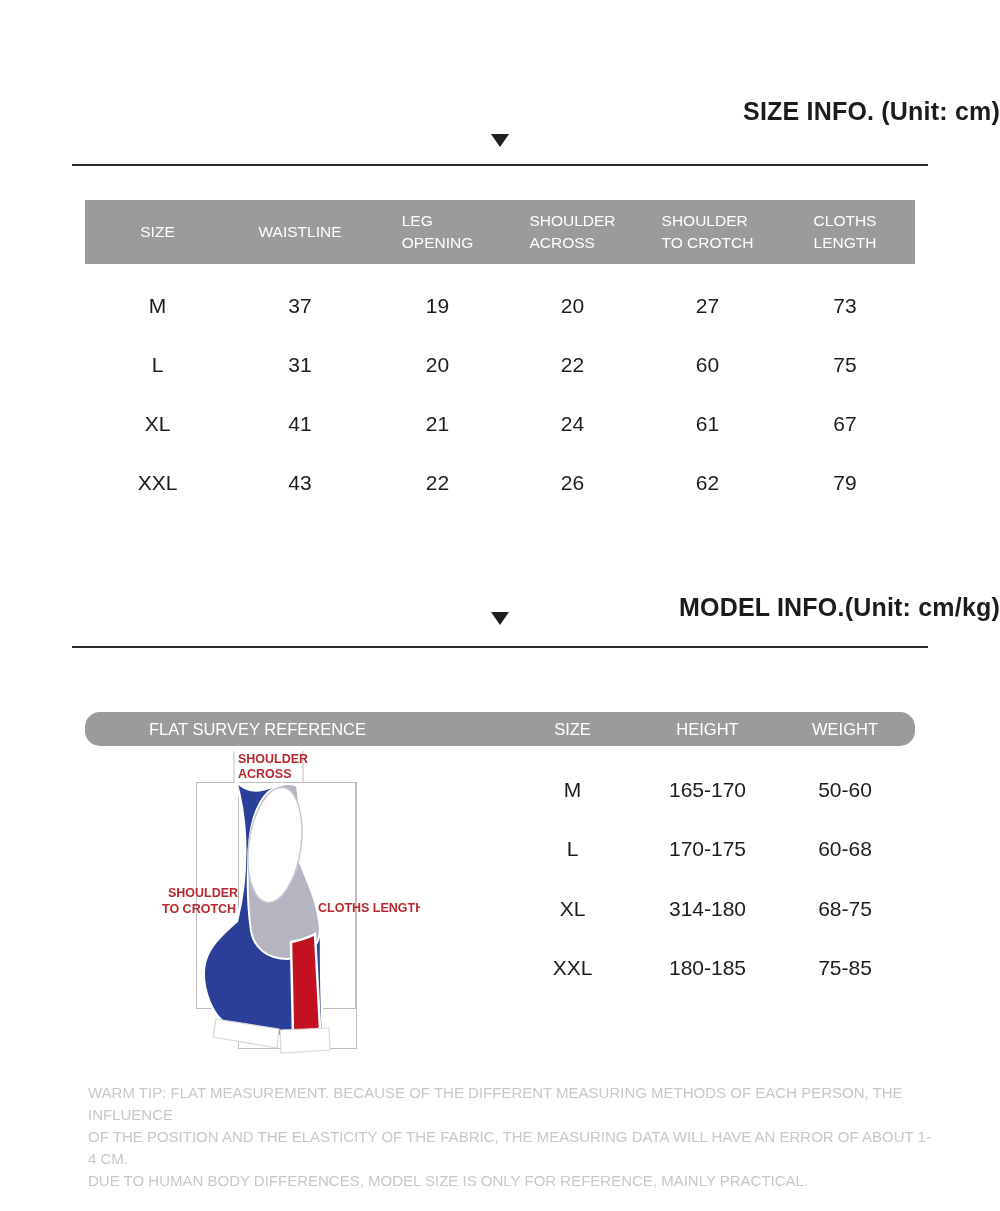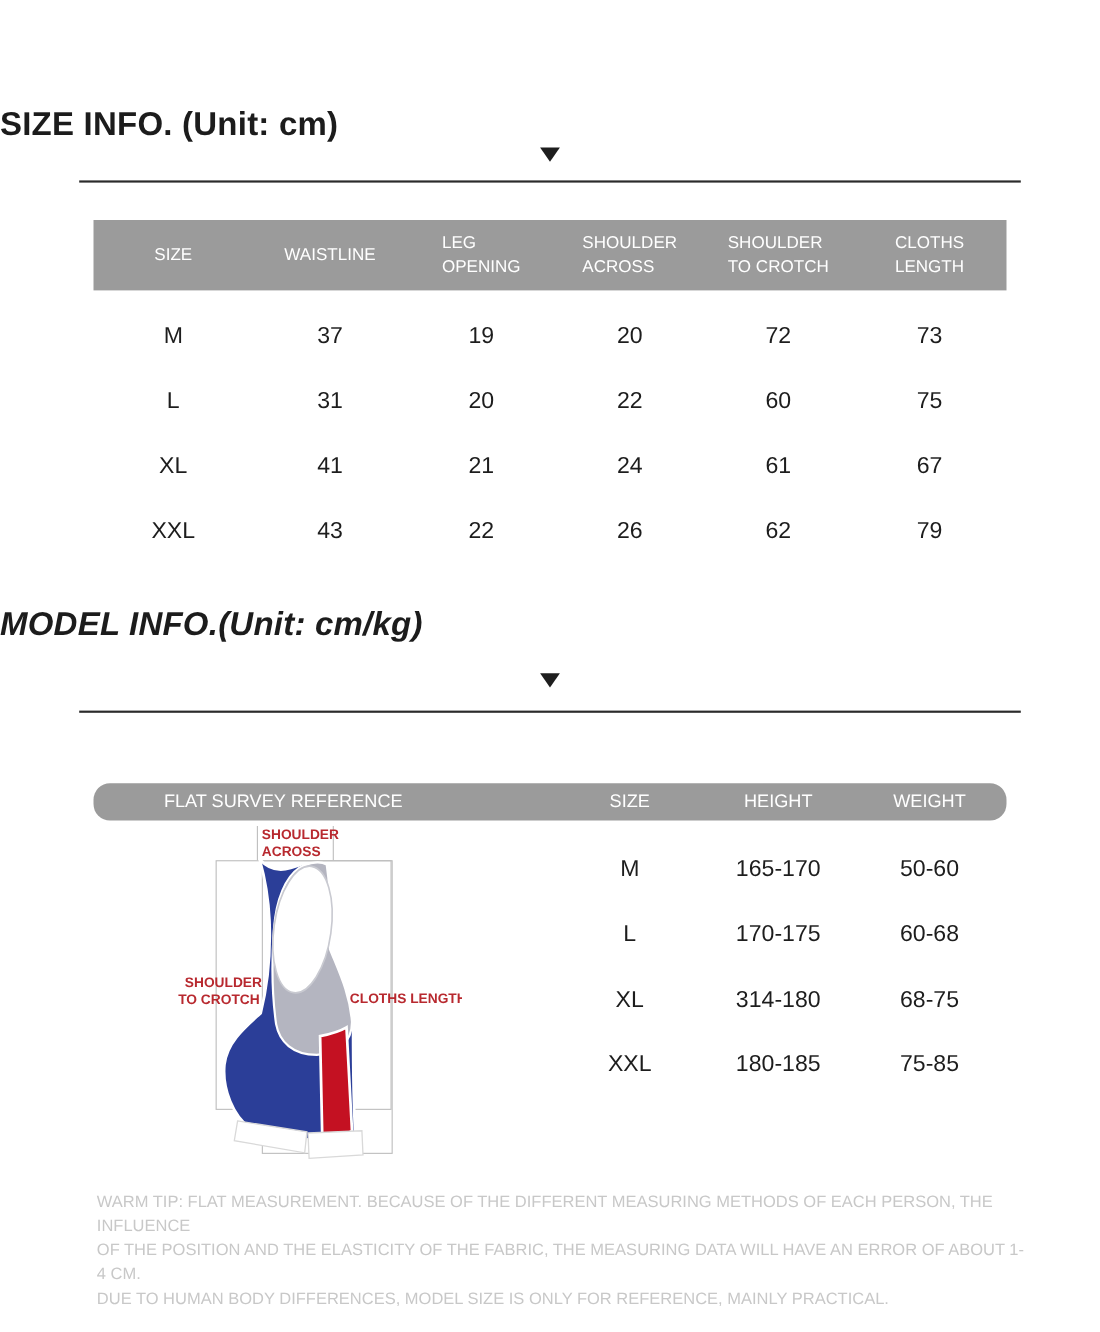--- a/index.html
+++ b/index.html
@@ -2,26 +2,26 @@
 <html style="--header-bar: #9b9b9b; --header-text: #ffffff; --title-text: #1c1c1c; --body-text: #1d1d1d; --divider: #2b2b2b; --label-red: #b8292f; --garment-blue: #2b3e98; --garment-red: #c41122; --garment-gray: #b4b5c0; --bracket-gray: #bdbdbd; --tip-gray: #c8c8c8;"><head>
 <meta charset="utf-8">
 <style>
   html,body{margin:0;padding:0;background:#fff;}
   .page{
     position:relative; width:1000px; height:1211px; background:#fff;
     font-family:"Liberation Sans","DejaVu Sans",sans-serif;
     color:var(--body-text,#1d1d1d); overflow:hidden;
   }
   .section-title{
-    position:absolute; left:0; width:100%; text-align:left;
-    font-size:30px; font-weight:bold; color:var(--title-text,#1c1c1c);
+    position:absolute; left:0; width:100%; text-align:right;
+    font-size:25px; font-weight:bold; color:var(--title-text,#1c1c1c);
     letter-spacing:.2px;
   }
   #size-title{top:97px;}
-  #model-title{top:551px;font-style:italic;}
+  #model-title{top:593px;}
   .tri-icon{
     position:absolute; left:50%; transform:translateX(-50%);
     width:0; height:0;
     border-left:9px solid transparent; border-right:9px solid transparent;
     border-top:13px solid #1e1e1e;
   }
   #tri-1{top:134px;}
   #tri-2{top:612px;}
   .divider{
     position:absolute; left:72px; width:856px; height:0;
@@ -96,21 +96,21 @@
     <div class="hcell"><span>CLOTHS
 LENGTH</span></div>
   </div>
 
   <div class="t1-body">
     <div class="grid-row">
       <div>M</div>
       <div>37</div>
       <div>19</div>
       <div>20</div>
-      <div>72</div>
+      <div>27</div>
       <div>73</div>
     </div>
     <div class="grid-row">
       <div>L</div>
       <div>31</div>
       <div>20</div>
       <div>22</div>
       <div>60</div>
       <div>75</div>
     </div>

